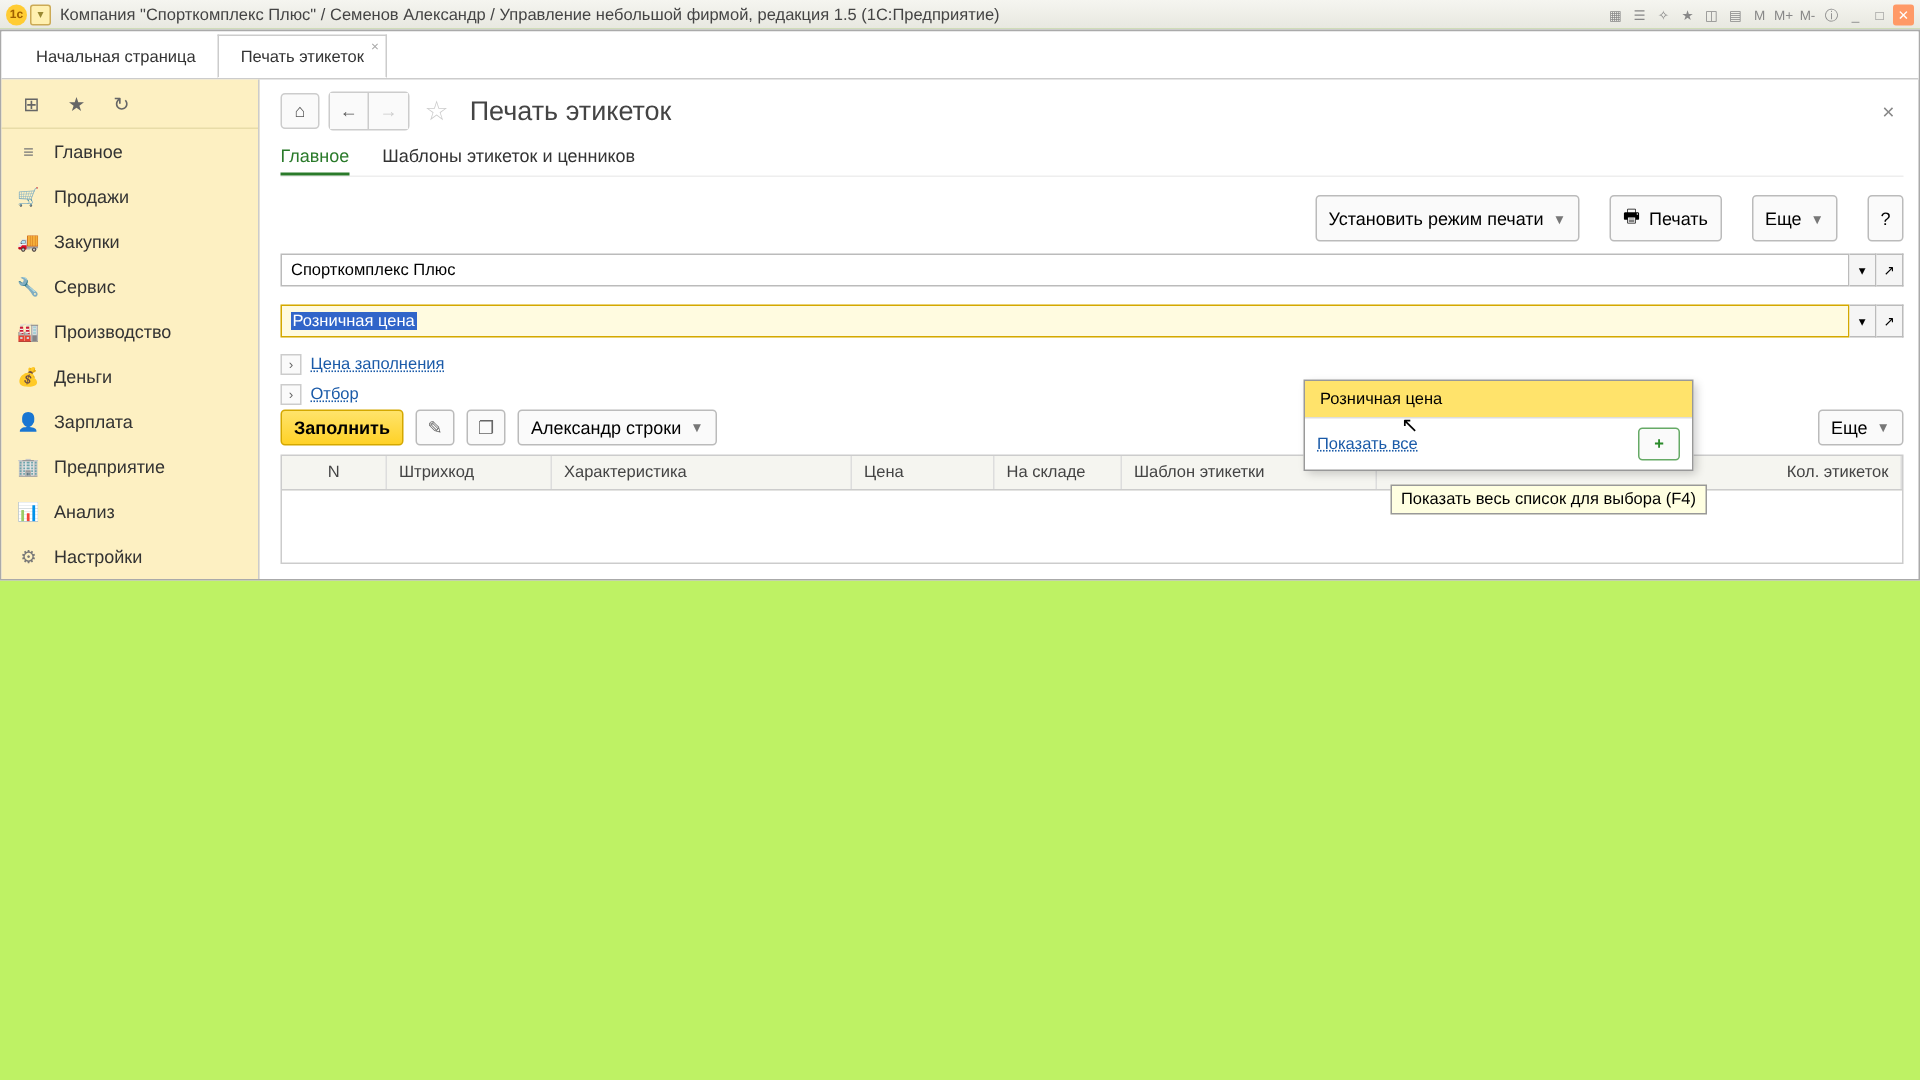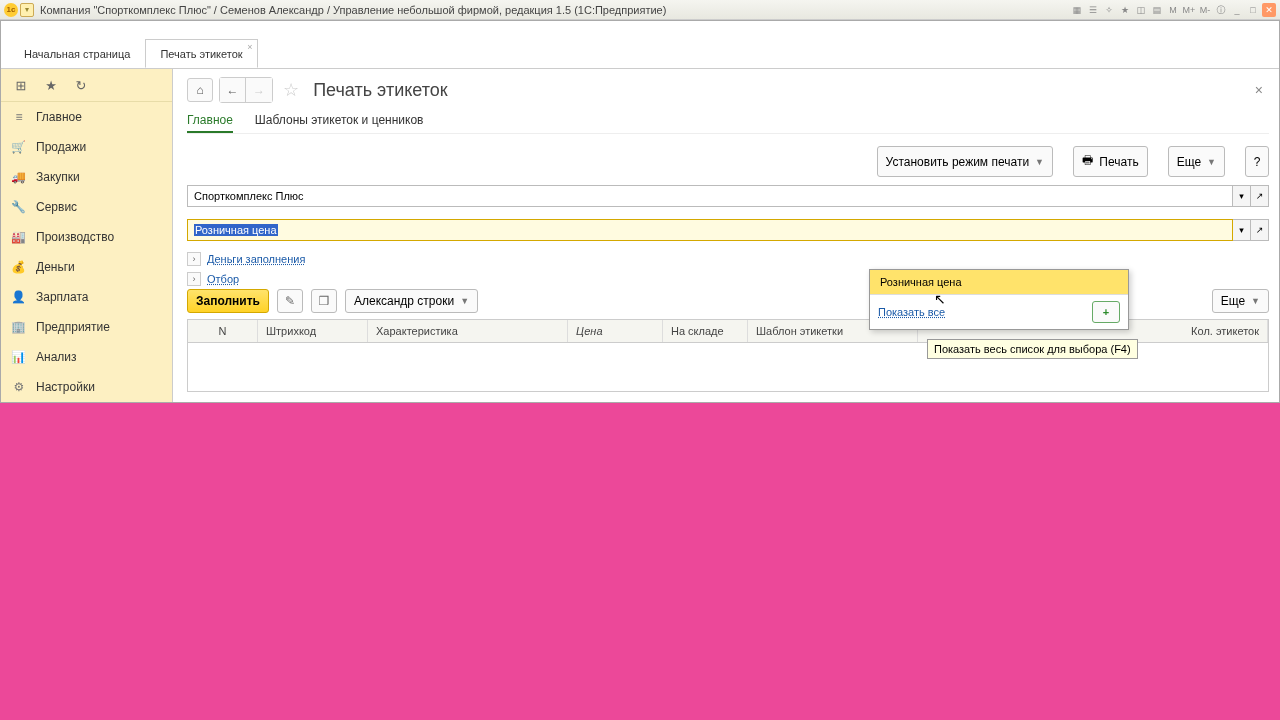--- a/index.html
+++ b/index.html
@@ -1,28 +1,28 @@
 <!DOCTYPE html>
 <html><head>
 <meta charset="utf-8">
 <style>
 * { box-sizing: border-box; margin: 0; padding: 0; font-family: Arial, sans-serif; }
 body { background: #8a8a8a; width: 1280px; height: 720px; overflow: hidden; font-size: 11px; }
 
-.window { background: #ec4899; height: 720px; position: relative; }
+.window { background: #bef264; height: 720px; position: relative; }
 .titlebar { height: 20px; background: linear-gradient(#f5f5f0, #e8e8e0); display: flex; align-items: center; padding: 0 4px; border-bottom: 1px solid #ccc; }
 .titlebar .logo { width: 14px; height: 14px; background: #ffcc33; border-radius: 50%; margin-right: 2px; display:flex;align-items:center;justify-content:center;font-size:8px;font-weight:bold;color:#a06000;}
 .titlebar .drop { width: 14px; height: 14px; background: #fff0b0; border: 1px solid #ccaa55; border-radius: 2px; text-align: center; line-height: 12px; font-size: 8px; color:#998833; }
 .titlebar .title { flex: 1; font-size: 11px; color: #444; margin-left: 6px; }
 .titlebar .controls { display: flex; gap: 2px; }
 .titlebar .controls .btn { width: 14px; height: 14px; font-size: 9px; text-align: center; line-height: 14px; color: #888; cursor: pointer; }
 .titlebar .controls .closebtn { background: #ff9966; color: #fff; border-radius: 2px; }
 .appframe { flex: 1; display:flex; flex-direction:column; border: 1px solid #aaa; margin:0; background:#fff; }
 
-.tabs { height: 48px; display: flex; align-items: flex-end; background: #fff; padding-left: 8px; border-bottom:1px solid #ccc;}
+.tabs { height: 32px; display: flex; align-items: flex-end; background: #fff; padding-left: 8px; border-bottom:1px solid #ccc;}
 .tab { padding: 8px 14px 7px; font-size: 11px; color: #333; border: 1px solid transparent; cursor: pointer; position:relative;}
 .tab.active { border: 1px solid #ccc; border-bottom: 1px solid #fff; background: #fff; border-top:1px solid #ccc;}
 .tab .closex { position:absolute; top:2px; right:4px; font-size:9px; color:#aaa; }
 
 .body { flex: 1; display: flex; }
 
 .sidebar { width: 172px; background: #fdf0c2; border-right: 1px solid #ccc; }
 .sidebar .iconrow { display: flex; gap: 14px; padding: 8px 12px; border-bottom: 1px solid #e8dca8; }
 .sidebar .iconrow .ic { width: 16px; height: 16px; display:flex;align-items:center;justify-content:center; color:#666; font-size:13px; cursor:pointer;}
 .sidebar .menu { list-style: none; }
@@ -203,21 +203,21 @@
           </div>
           <div class="field selected">
             <div style="flex:1;border:1px solid #d4a800;background:#fffbe0;padding:3px 6px;height:22px;line-height:14px;"><span class="seltext">Розничная цена</span></div>
             <div class="ddbtn">▾</div>
             <div class="exbtn">↗</div>
           </div>
         </div>
 
         <div class="expander">
           <span class="chev">›</span>
-          <span class="lbl">Деньги заполнения</span>
+          <span class="lbl">Цена заполнения</span>
         </div>
         <div class="expander">
           <span class="chev">›</span>
           <span class="lbl">Отбор</span>
         </div>
 
 
         <div class="toolbar2">
           <div class="tbtn yellow">Заполнить</div>
           <div class="ibtn">✎</div>
@@ -231,21 +231,21 @@
               <span>Еще</span>
               <span class="caret">▼</span>
             </div>
         </div>
 
         <div class="grid">
           <div class="gridhead">
             <div class="gh" style="width:70px;text-align:center;">N</div>
             <div class="gh" style="width:110px;">Штрихкод</div>
             <div class="gh" style="width:200px;">Характеристика</div>
-            <div class="gh" style="width:95px;font-style:italic;">Цена</div>
+            <div class="gh" style="width:95px;">Цена</div>
             <div class="gh" style="width:85px;">На складе</div>
             <div class="gh" style="width:170px;">Шаблон этикетки</div>
             <div class="gh" style="flex:1;text-align:right;">Кол. этикеток</div>
           </div>
         </div>
 
         <div class="dropdown">
           <div class="item sel">Розничная цена</div>
           <div class="footer">
             <span class="link">Показать все</span>

